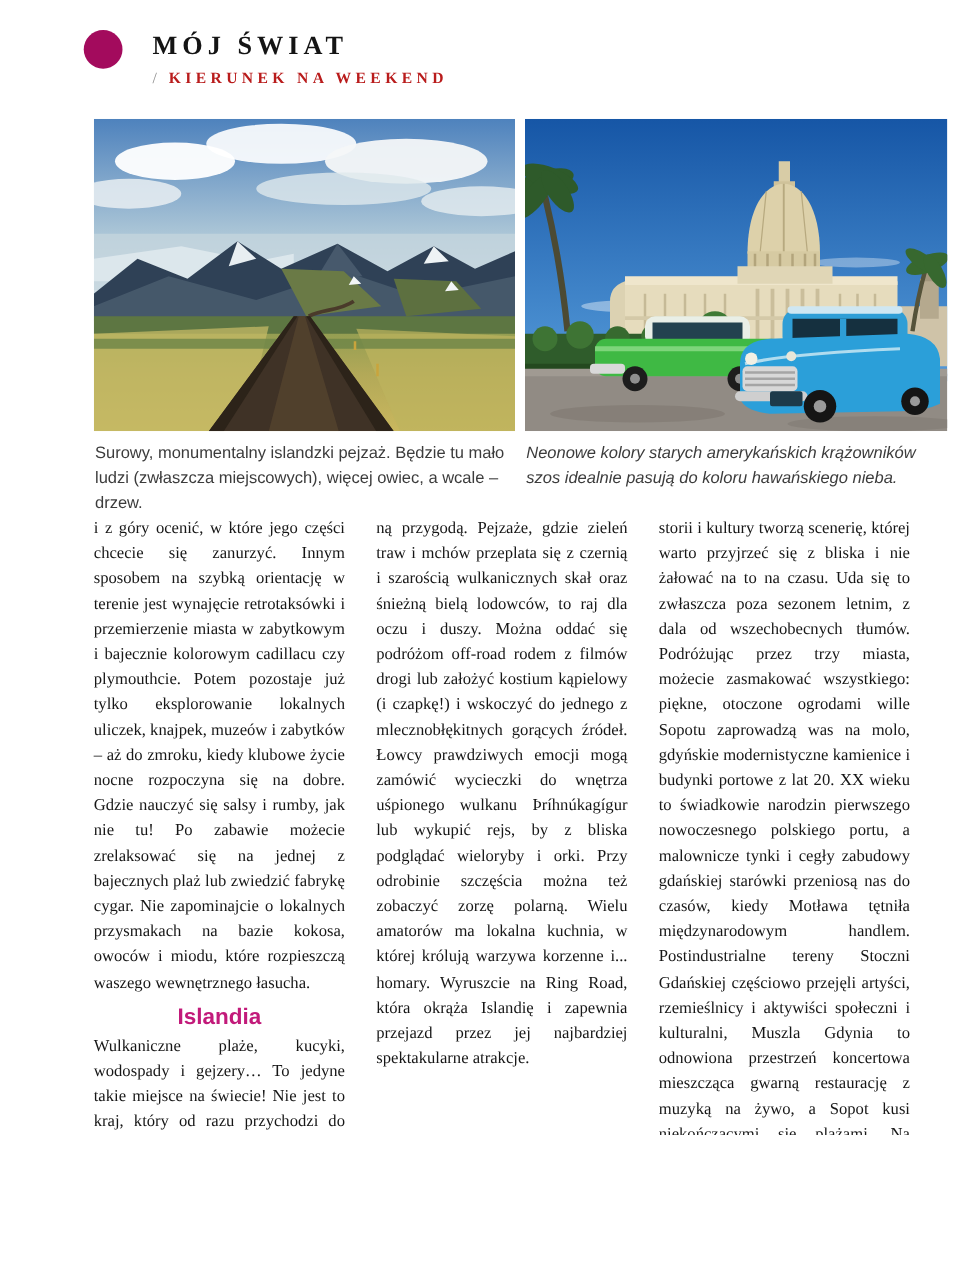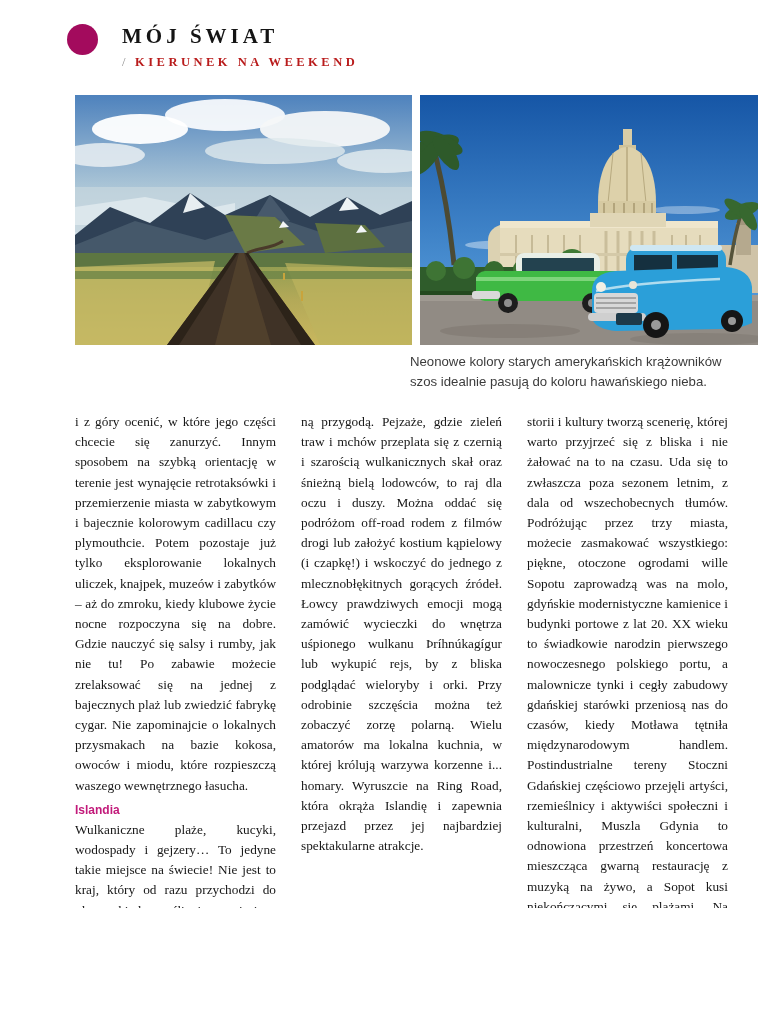--- a/index.html
+++ b/index.html
@@ -32,36 +32,36 @@
   .photo svg{display:block;width:100%;height:100%;}
   .photo-left{left:75px;width:337px;}
   .photo-right{left:420px;width:338px;}
 
   .caption{
     position:absolute;top:352px;
     font-family:"Liberation Sans", sans-serif;
     font-size:13.2px;line-height:20px;color:#3c3c3c;
   }
   .caption-left{left:76px;width:340px;}
-  .caption-right{left:410px;width:340px;}
+  .caption-right{left:421px;width:340px;font-style:italic;}
 
   
   .article{
     position:absolute;left:75px;top:412px;width:653px;
     display:flex;gap:25px;
   }
   .col{width:213px;}
   .col p{
     margin:0;text-align:justify;
     font-size:13.3px;line-height:20.2px;color:#161616;
   }
   .col h3{
-    margin:7px 0 3px 0;text-align:left;
+    margin:7px 0 3px 0;text-align:center;
     font-family:"Liberation Sans", sans-serif;
-    font-size:12px;font-weight:bold;color:#c21a7a;
+    font-size:18px;font-weight:bold;color:#c21a7a;
   }
 
   
   .photo-credit{
     position:absolute;right:55px;top:941px;
     transform-origin:top right;transform:rotate(-90deg);
     white-space:nowrap;
     font-family:"Liberation Sans", sans-serif;
     font-size:8.5px;letter-spacing:0.4px;color:#9b9b9b;
   }
@@ -254,20 +254,21 @@
       <circle cx="213" cy="190" r="4" fill="#e8e6d8"></circle>
       <rect x="168" y="218" width="58" height="8" rx="4" fill="#cfcfcf"></rect>
       <circle cx="236" cy="230" r="13" fill="#151515"></circle>
         <circle cx="236" cy="230" r="5" fill="#9a9a9a"></circle>
       <circle cx="312" cy="226" r="11" fill="#151515"></circle>
         <circle cx="312" cy="226" r="4" fill="#9a9a9a"></circle>
       <rect x="196" y="218" width="26" height="12" rx="2" fill="#1d3a4a"></rect>
     </svg>
   </figure>
 
+  <div class="caption caption-left">Surowy, monumentalny islandzki pejzaż. Będzie tu mało ludzi (zwłaszcza miejscowych), więcej owiec, a wcale – drzew.</div>
   <div class="caption caption-right">Neonowe kolory starych amerykańskich krążowników szos idealnie pasują do koloru hawańskiego nieba.</div>
 
   <div class="article">
     <div class="col">
       <p>i z góry ocenić, w które jego części chcecie się zanurzyć. Innym sposobem na szybką orientację w terenie jest wynajęcie retrotaksówki i przemierzenie miasta w zabytkowym i bajecznie kolorowym cadillacu czy plymouthcie. Potem pozostaje już tylko eksplorowanie lokalnych uliczek, knajpek, muzeów i zabytków – aż do zmroku, kiedy klubowe życie nocne rozpoczyna się na dobre. Gdzie nauczyć się salsy i rumby, jak nie tu! Po zabawie możecie zrelaksować się na jednej z bajecznych plaż lub zwiedzić fabrykę cygar. Nie zapominajcie o lokalnych przysmakach na bazie kokosa, owoców i miodu, które rozpieszczą waszego wewnętrznego łasucha.</p>
       <h3>Islandia</h3>
       <p>Wulkaniczne plaże, kucyki, wodospady i gejzery… To jedyne takie miejsce na świecie! Nie jest to kraj, który od razu przychodzi do głowy, kiedy myśli się o miesiącu miodowym, ale wszystko przecież zależy od tego, jak chcecie ten czas spędzić. Jedno jest pewne: podróż na Islandię będzie niezapomnia-</p>
     </div>
     <div class="col">
       <p>ną przygodą. Pejzaże, gdzie zieleń traw i mchów przeplata się z czernią i szarością wulkanicznych skał oraz śnieżną bielą lodowców, to raj dla oczu i duszy. Można oddać się podróżom off-road rodem z filmów drogi lub założyć kostium kąpielowy (i czapkę!) i wskoczyć do jednego z mlecznobłękitnych gorących źródeł. Łowcy prawdziwych emocji mogą zamówić wycieczki do wnętrza uśpionego wulkanu Þríhnúkagígur lub wykupić rejs, by z bliska podglądać wieloryby i orki. Przy odrobinie szczęścia można też zobaczyć zorzę polarną. Wielu amatorów ma lokalna kuchnia, w której królują warzywa korzenne i... homary. Wyruszcie na Ring Road, która okrąża Islandię i zapewnia przejazd przez jej najbardziej spektakularne atrakcje.</p>

